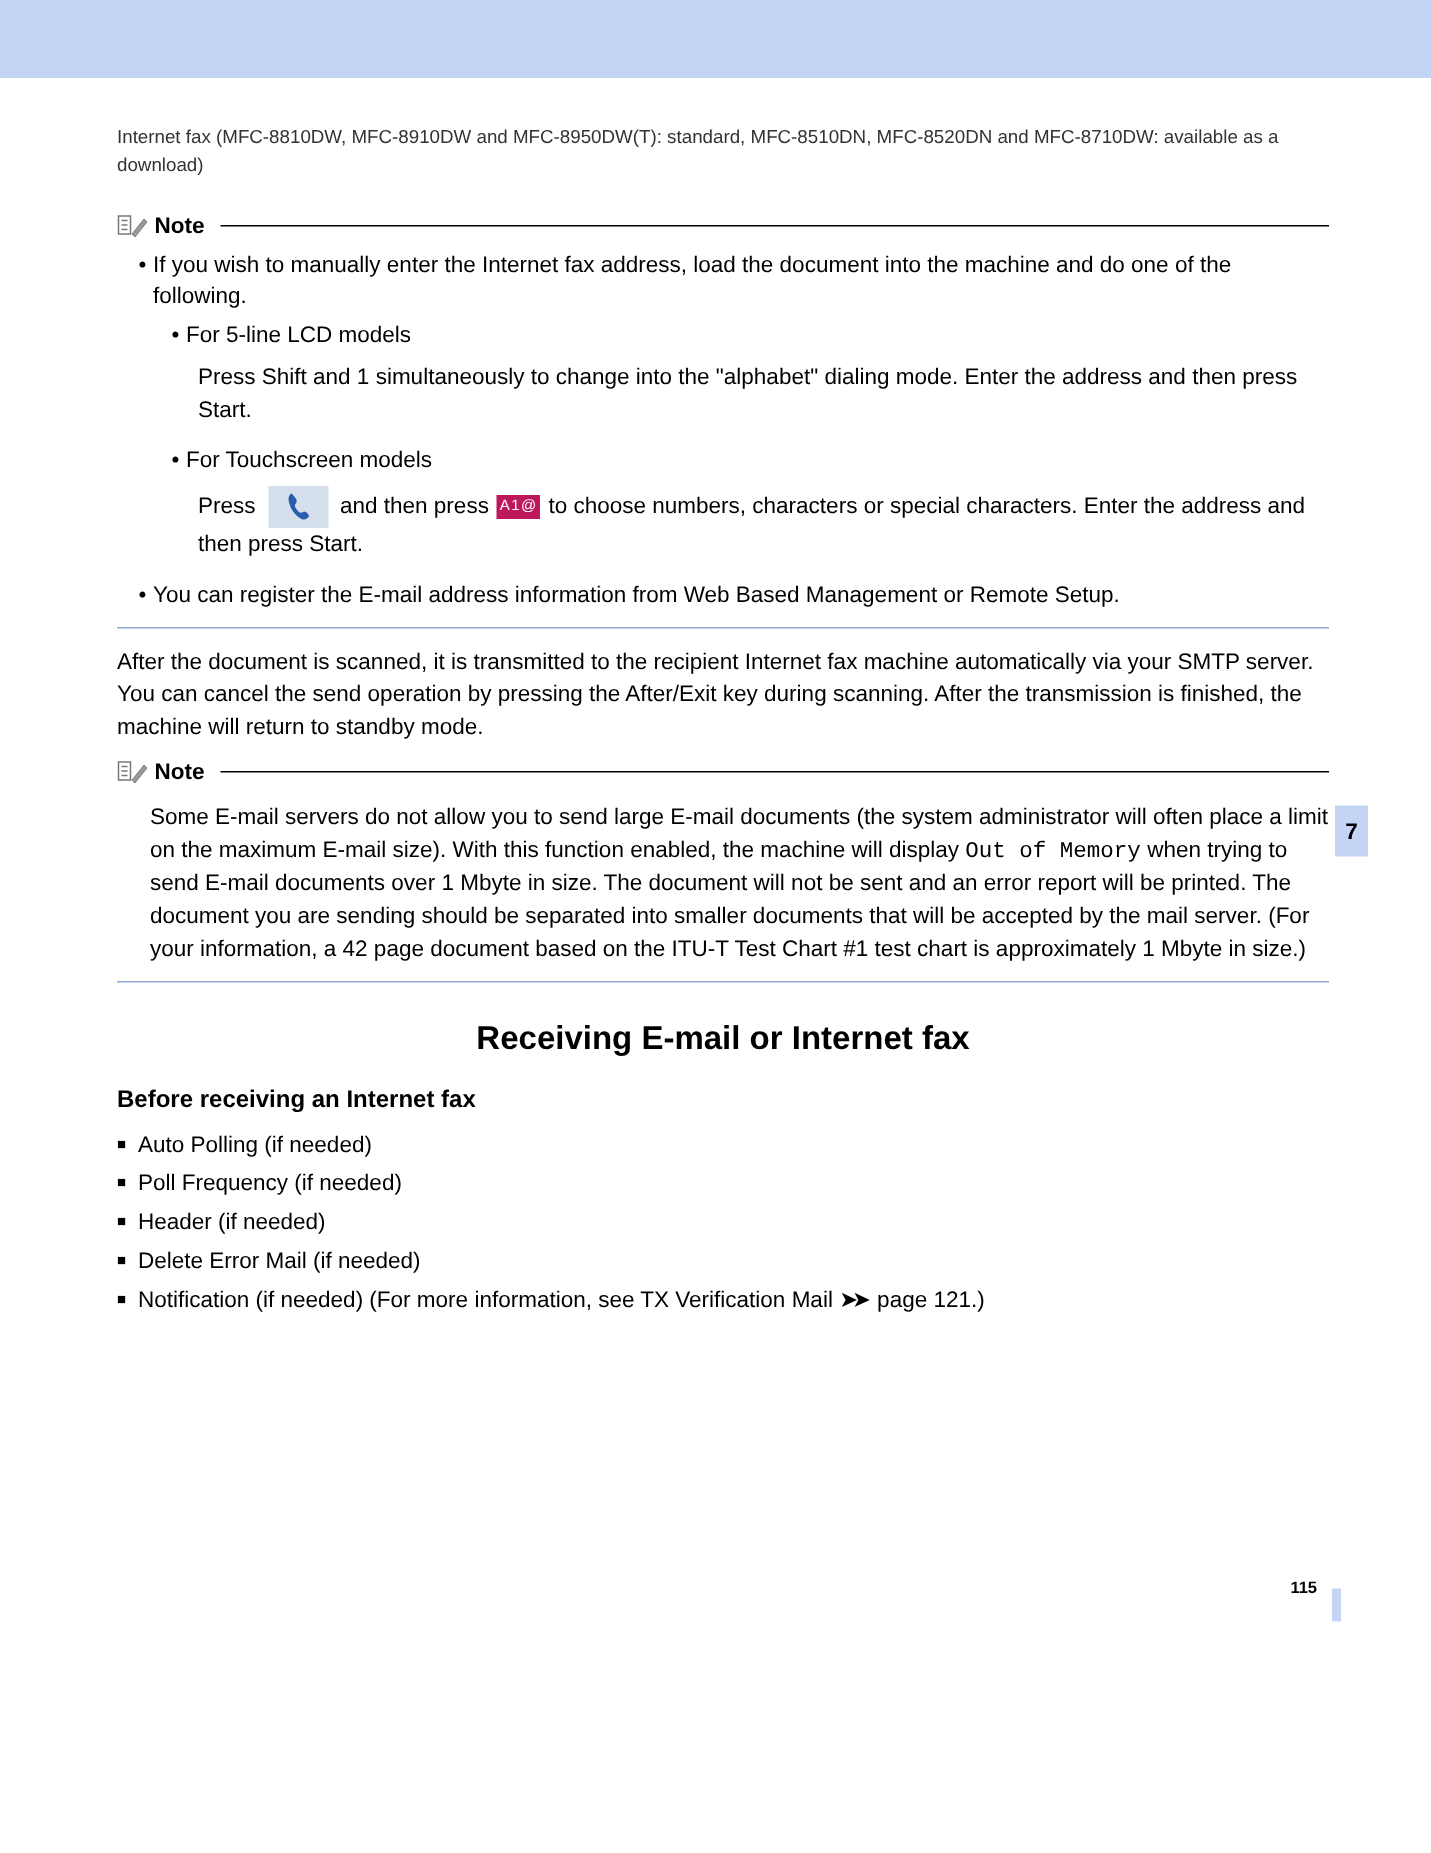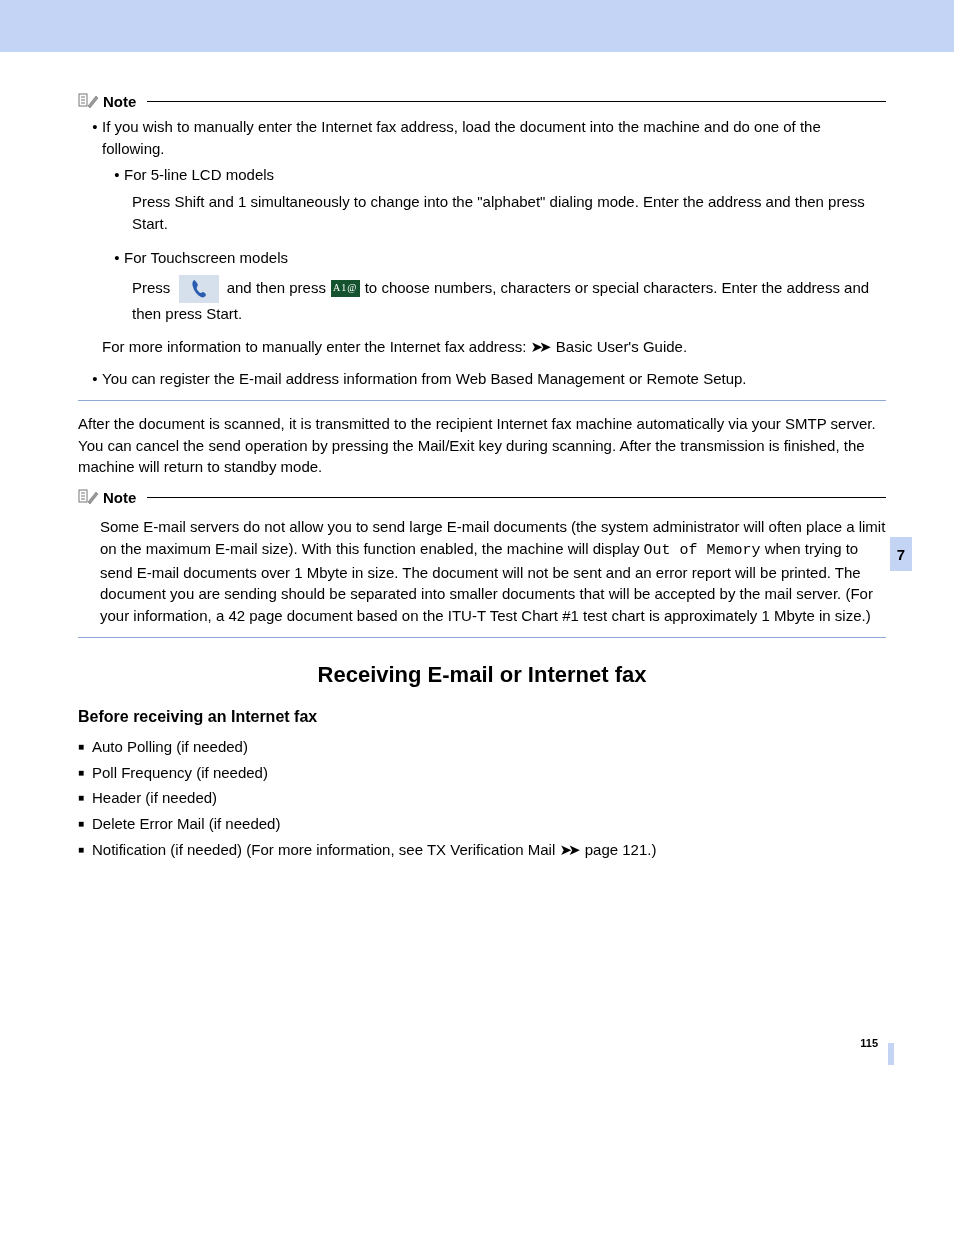--- a/index.html
+++ b/index.html
@@ -16,41 +16,42 @@
   .bullet-row { display: flex; font-size: 15px; line-height: 1.45; margin: 4px 0; }
   .b-mark { width: 14px; flex: none; text-align: center; }
   .sq-mark { width: 14px; flex: none; font-size: 10px; padding-top: 4px; }
   .b-text { flex: 1; }
   .note-content { padding: 2px 0 0 10px; }
   .sub1 { padding-left: 22px; }
   .sub2-body { padding-left: 44px; font-size: 15px; line-height: 1.45; margin: 6px 0 12px 0; }
   .para { font-size: 15px; line-height: 1.45; margin: 10px 0; }
   .inline-icon { display: inline-block; vertical-align: middle; width: 40px; height: 28px; background: #d6e0ed; margin: 0 4px; position: relative; }
   .phone-svg { position: absolute; left: 10px; top: 2px; }
-  .inline-key { display: inline-block; vertical-align: middle; background: #14532d; color: #fff; font-size: 10px; padding: 1px 2px; letter-spacing: 1px; margin: 0 1px; font-family: Liberation Serif, serif; }
+  .inline-key { display: inline-block; vertical-align: middle; background: #be185d; color: #fff; font-size: 10px; padding: 1px 2px; letter-spacing: 1px; margin: 0 1px; font-family: Liberation Sans, sans-serif; }
   .see-arrow { font-family: sans-serif; letter-spacing: -4px; margin-right: 4px; }
   .hr-accent { height: 1px; background: #8fa8d8; margin: 10px 0 12px 0; }
   .side-tab { position: absolute; right: 42px; top: 485px; width: 22px; height: 34px; background: #c4d4f5; color: #000; font-size: 15px; font-weight: bold; display: flex; align-items: center; justify-content: center; }
   .mono { font-family: "Courier New", monospace; }
   h2.section { font-size: 22px; font-weight: bold; margin: 24px 0 20px 0; text-align: center; }
   h3.subsection { font-size: 16px; font-weight: bold; margin: 8px 0 10px 0; }
   .italic { }
   b { font-weight: normal; }
   .footer { position: relative; height: 60px; margin-top: 160px; }
   .footer-num { position: absolute; right: 76px; bottom: 32px; font-size: 11px; font-weight: bold; }
   .footer-bar { position: absolute; right: 60px; bottom: 16px; width: 6px; height: 22px; background: #c4d4f5; }
   .note-body-indent { padding-left: 22px; }
 </style>
 </head>
 <body>
 
 <div class="topbar"></div>
 
 <div class="page">
 
+  <div class="header-line">Internet fax (MFC-8810DW, MFC-8910DW and MFC-8950DW(T): standard, MFC-8510DN, MFC-8520DN and MFC-8710DW: available as a download)</div>
 
   <div class="note-block">
     <div class="note-head">
       <span class="note-icon">
         <svg width="22" height="18" viewBox="0 0 22 18">
             <rect x="1" y="2" width="8" height="12" fill="none" stroke="#777" stroke-width="1"></rect>
             <line x1="3" y1="5" x2="7" y2="5" stroke="#777"></line>
             <line x1="3" y1="8" x2="7" y2="8" stroke="#777"></line>
             <line x1="3" y1="11" x2="7" y2="11" stroke="#777"></line>
             <path d="M10 14 L18 4 L20 6 L12 16 Z" fill="#999" stroke="#666" stroke-width="0.5"></path>
@@ -77,35 +78,32 @@
       <div class="bullet-row sub1">
         <span class="b-mark">•</span>
         <span class="b-text">For Touchscreen models</span>
       </div>
       <div class="sub2-body">
         <span>Press </span><span class="inline-icon"><svg class="phone-svg" width="20" height="24" viewBox="0 0 20 24">
               <path d="M5 3 C3 5 3 7 4 10 C5 14 8 18 12 20 C14 21 16 20 17 18 C17 17 15 15 14 15 C13 15 12 17 10 15 C8 13 7 11 8 10 C9 9 9 7 8 6 C7 5 6 3 5 3 Z" fill="#2a5cb0"></path>
             </svg></span><span> and then press </span><span class="inline-key">A1@</span><span> to choose numbers, characters or special characters. Enter the address and then press </span><b>Start</b><span>.</span>
       </div>
 
-      <div class="para" style="padding-left:14px;">
-        <span>For more information to manually enter the Internet fax address: </span><span class="see-arrow">➤➤</span><span> Basic User's Guide.</span>
-      </div>
 
       <div class="bullet-row">
         <span class="b-mark">•</span>
         <span class="b-text">You can register the E-mail address information from Web Based Management or Remote Setup.</span>
       </div>
     </div>
   </div>
 
   <div class="hr-accent"></div>
 
   <div class="para">
-    <span>After the document is scanned, it is transmitted to the recipient Internet fax machine automatically via your SMTP server. You can cancel the send operation by pressing the </span><b>Mail/Exit</b><span> key during scanning. After the transmission is finished, the machine will return to standby mode.</span>
+    <span>After the document is scanned, it is transmitted to the recipient Internet fax machine automatically via your SMTP server. You can cancel the send operation by pressing the </span><b>After/Exit</b><span> key during scanning. After the transmission is finished, the machine will return to standby mode.</span>
   </div>
 
   <div class="side-tab">7</div>
 
   <div class="note-block">
     <div class="note-head">
       <span class="note-icon">
         <svg width="22" height="18" viewBox="0 0 22 18">
             <rect x="1" y="2" width="8" height="12" fill="none" stroke="#777" stroke-width="1"></rect>
             <line x1="3" y1="5" x2="7" y2="5" stroke="#777"></line>

